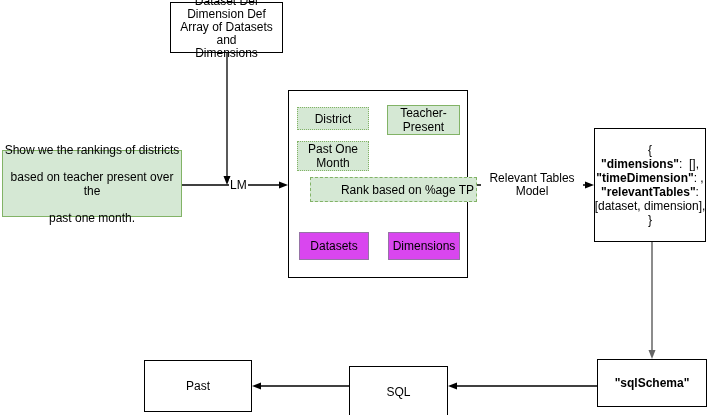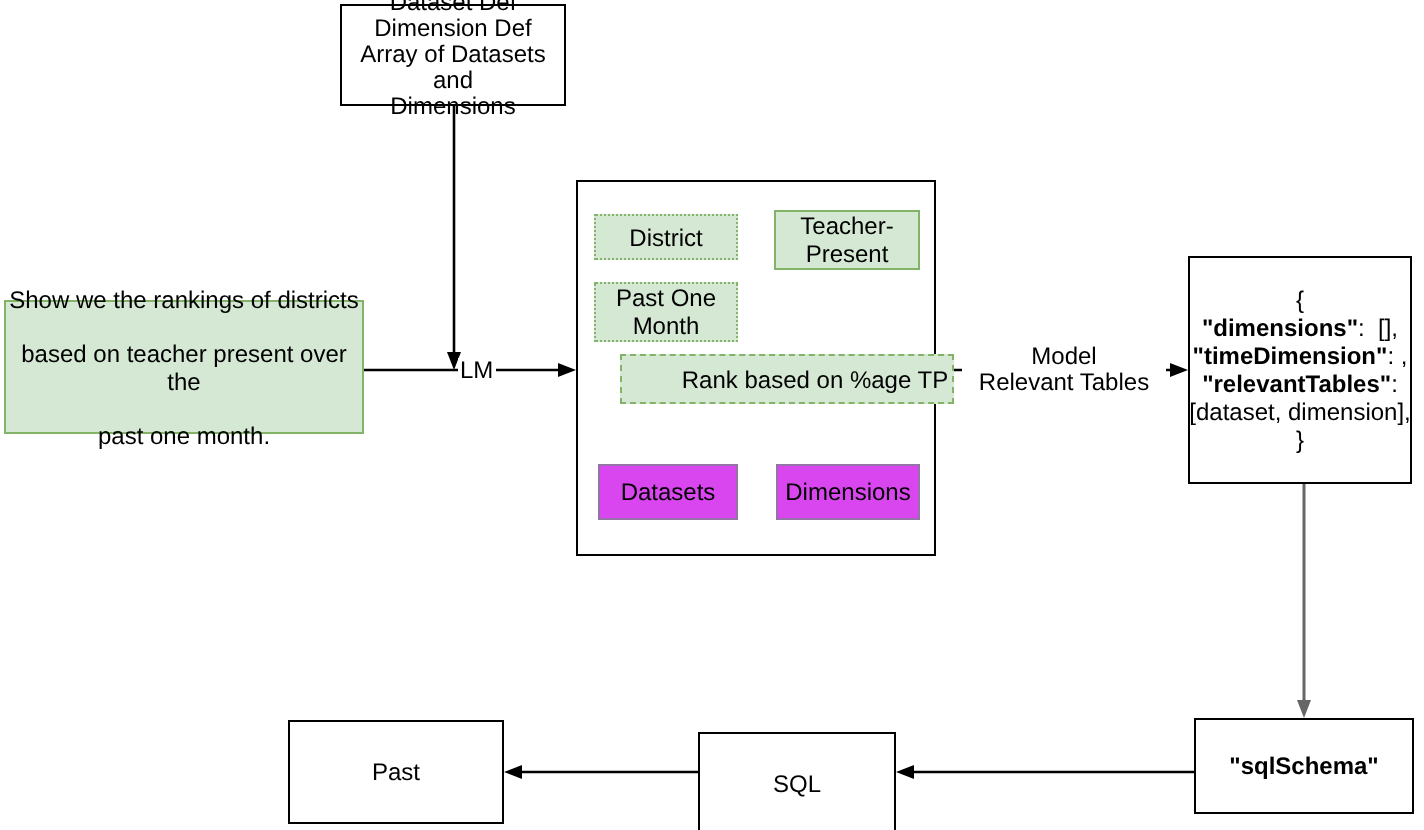--- a/index.html
+++ b/index.html
@@ -147,17 +147,17 @@
     <div>SQL</div>
   </div>
 
   <div class="box sqlschema-box">
     <div class="bold">"sqlSchema"</div>
   </div>
 
   <div class="edge-label lm-label">LM</div>
 
   <div class="edge-label rtm-label">
+    <div>Relevant Tables</div>
     <div>Model</div>
-    <div>Relevant Tables</div>
   </div>
 
 </div>
 
 </body></html>

